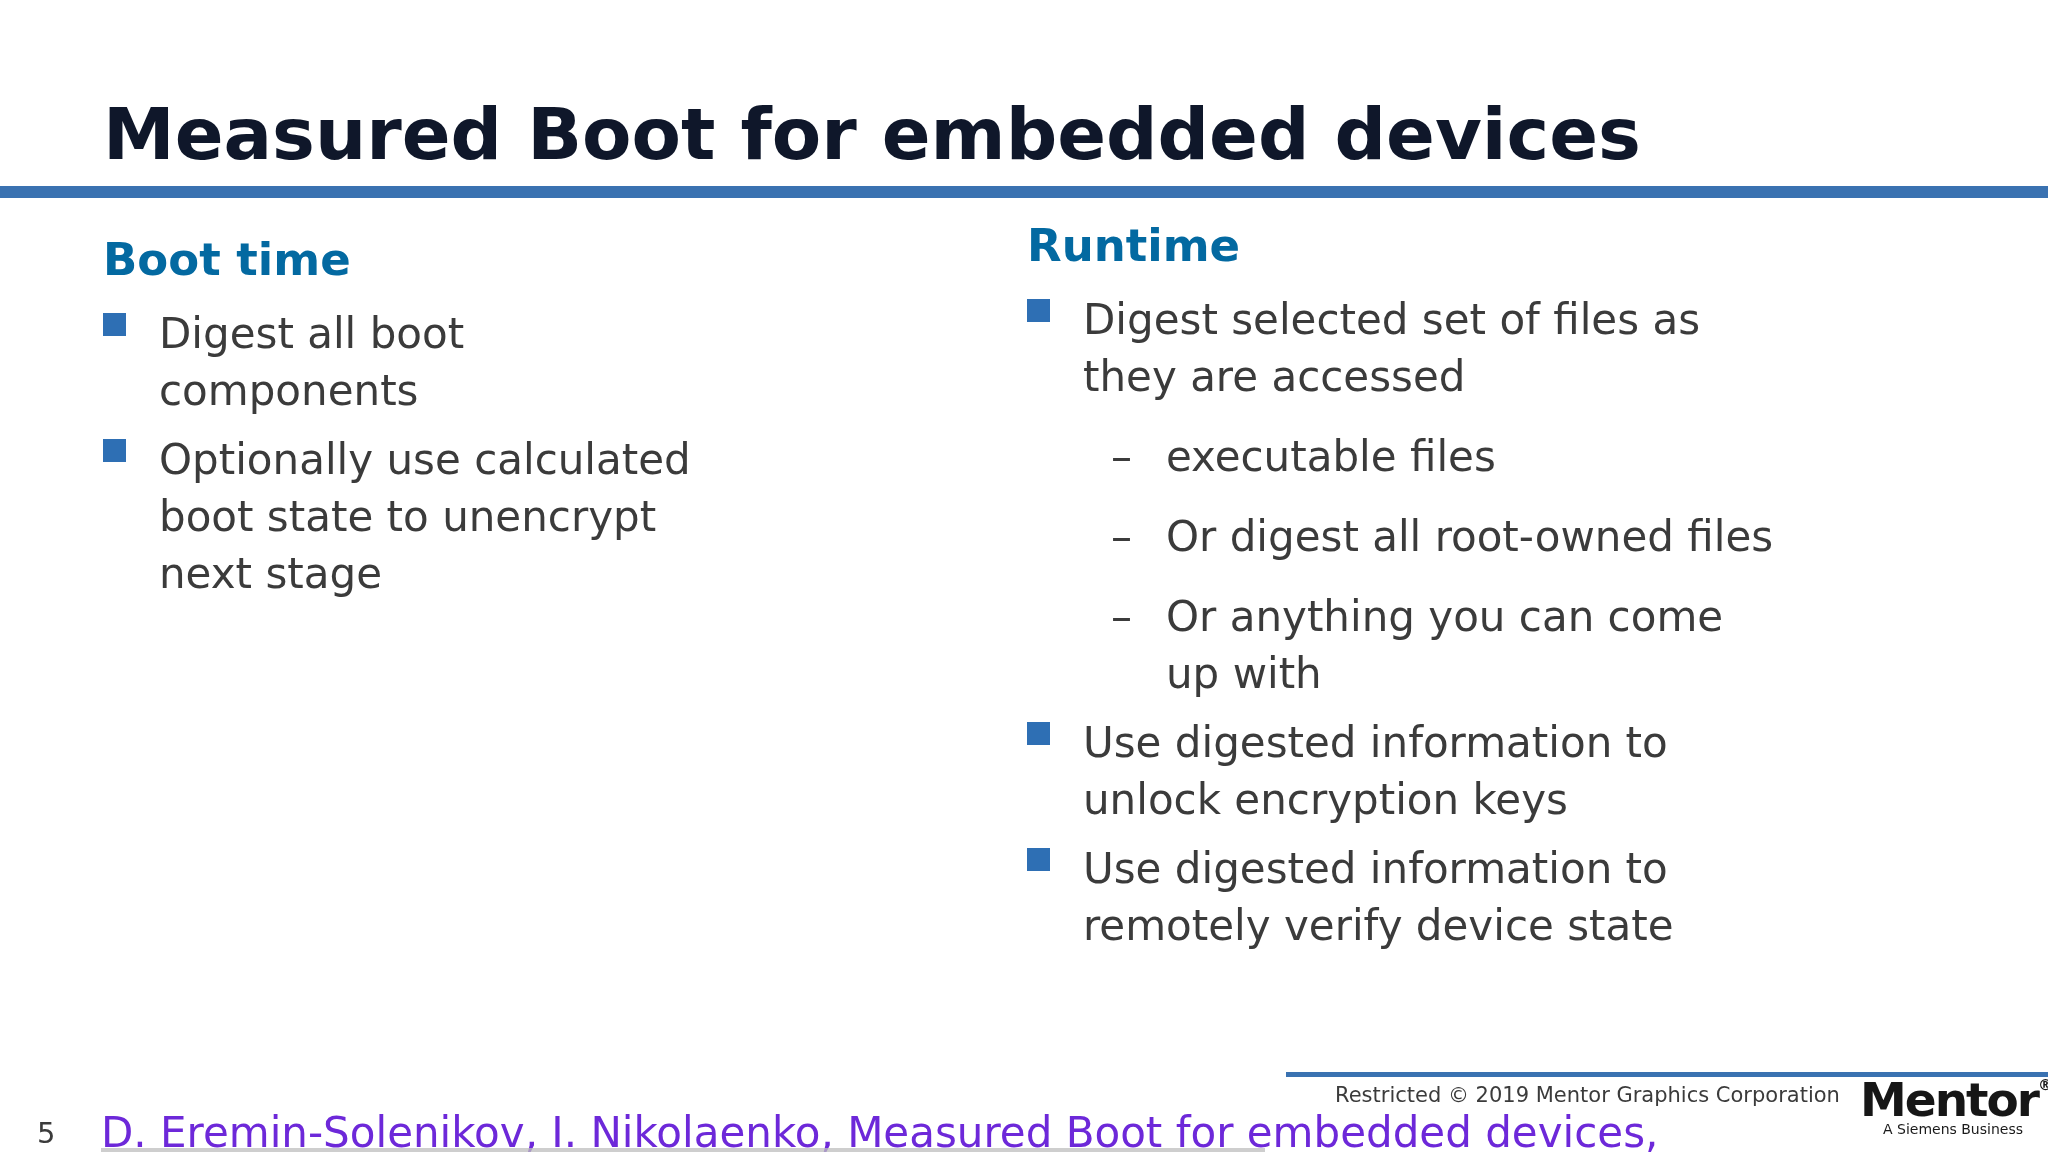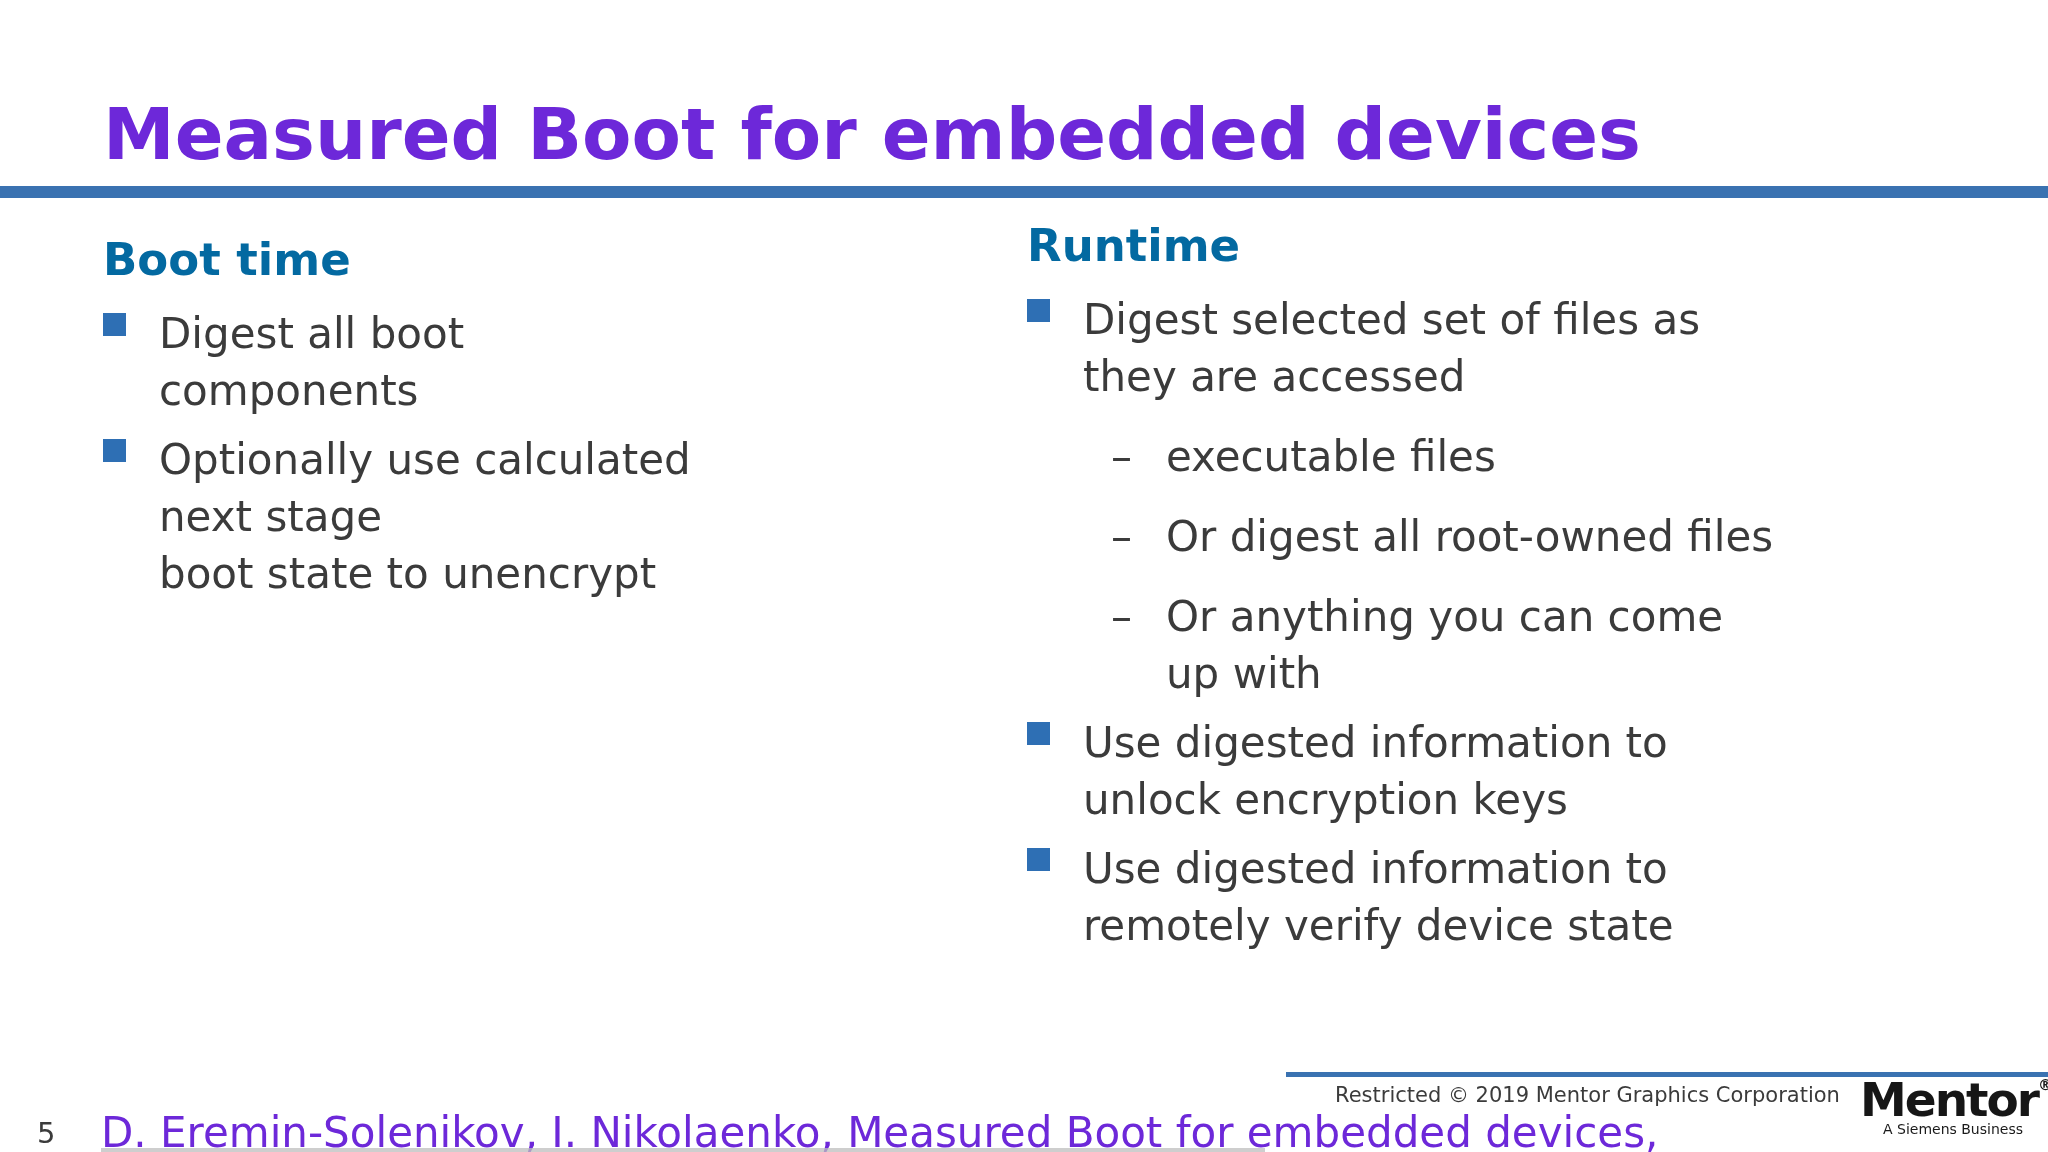--- a/index.html
+++ b/index.html
@@ -9,21 +9,21 @@
     background: #ffffff;
     font-family: "DejaVu Sans", sans-serif;
     color: #3b3b3b;
   }
 
   .slide-title {
     position: absolute;
     left: 103px; top: 92px;
     font-size: 72px;
     font-weight: bold;
-    color: #6d28d9;
+    color: #0f172a;
     letter-spacing: 0px;
     white-space: nowrap;
   }
 
   .title-rule {
     position: absolute;
     left: 0; top: 186px;
     width: 2048px; height: 12px;
     background: #3a72b1;
   }
@@ -138,22 +138,22 @@
 
 <section class="column col-left">
   <h2 class="col-heading">Boot time</h2>
   <ul class="bullets">
     <li class="li-main">
       <span class="bline">Digest all boot</span>
       <span class="bline">components</span>
     </li>
     <li class="li-main">
       <span class="bline">Optionally use calculated</span>
+      <span class="bline">boot state to unencrypt</span>
       <span class="bline">next stage</span>
-      <span class="bline">boot state to unencrypt</span>
     </li>
   </ul>
 </section>
 
 <section class="column col-right">
   <h2 class="col-heading">Runtime</h2>
   <ul class="bullets">
     <li class="li-main">
       <span class="bline">Digest selected set of files as</span>
       <span class="bline">they are accessed</span>

